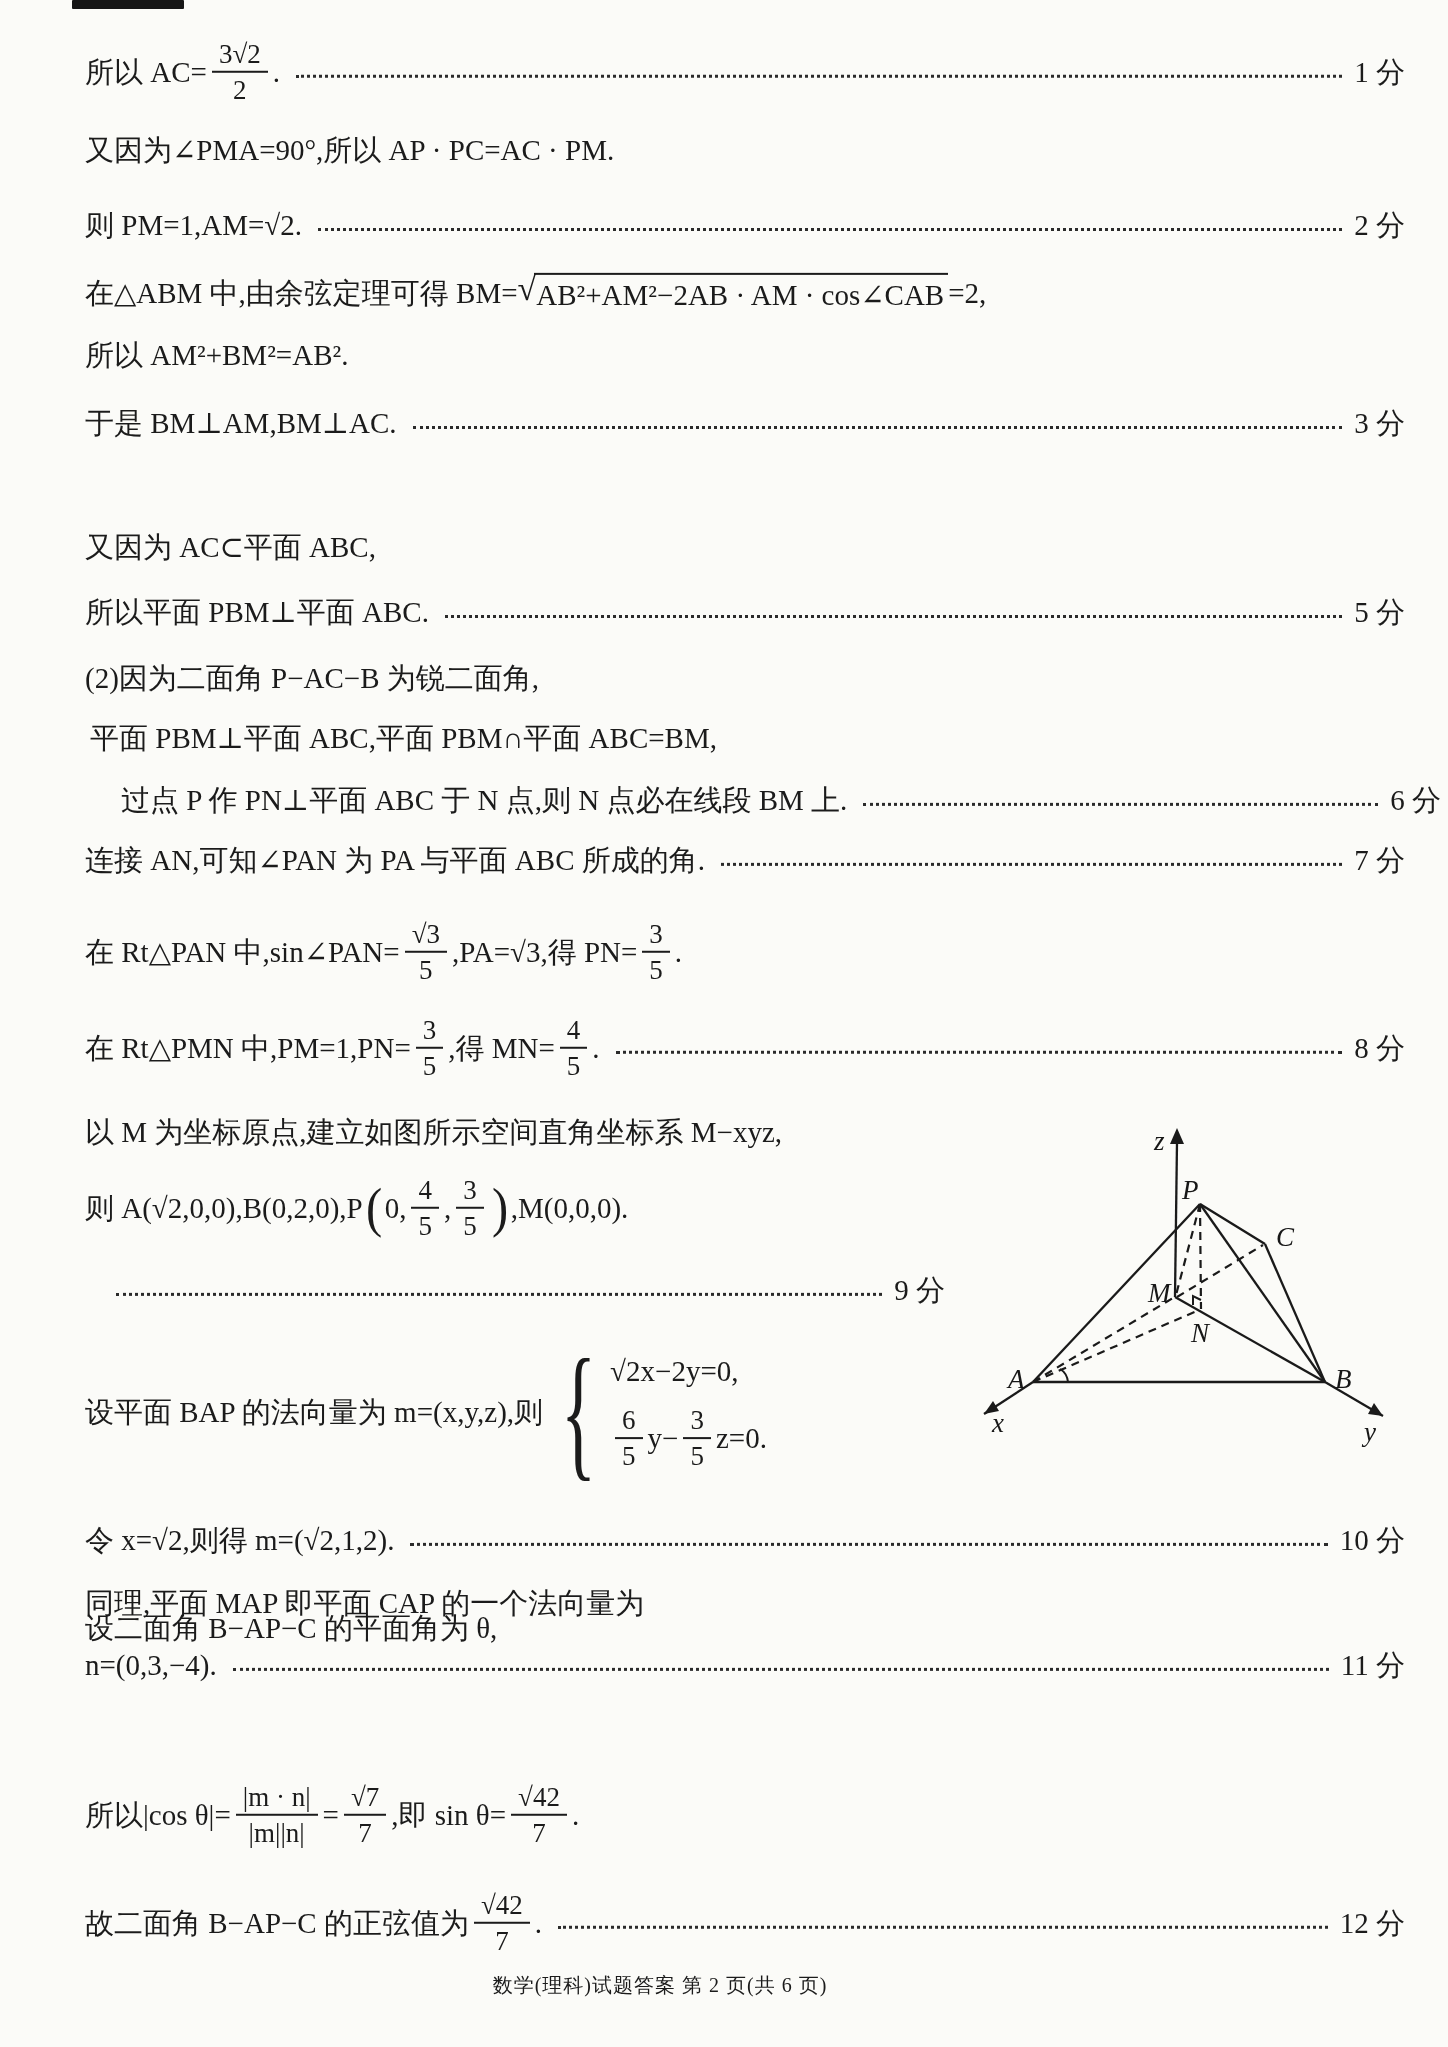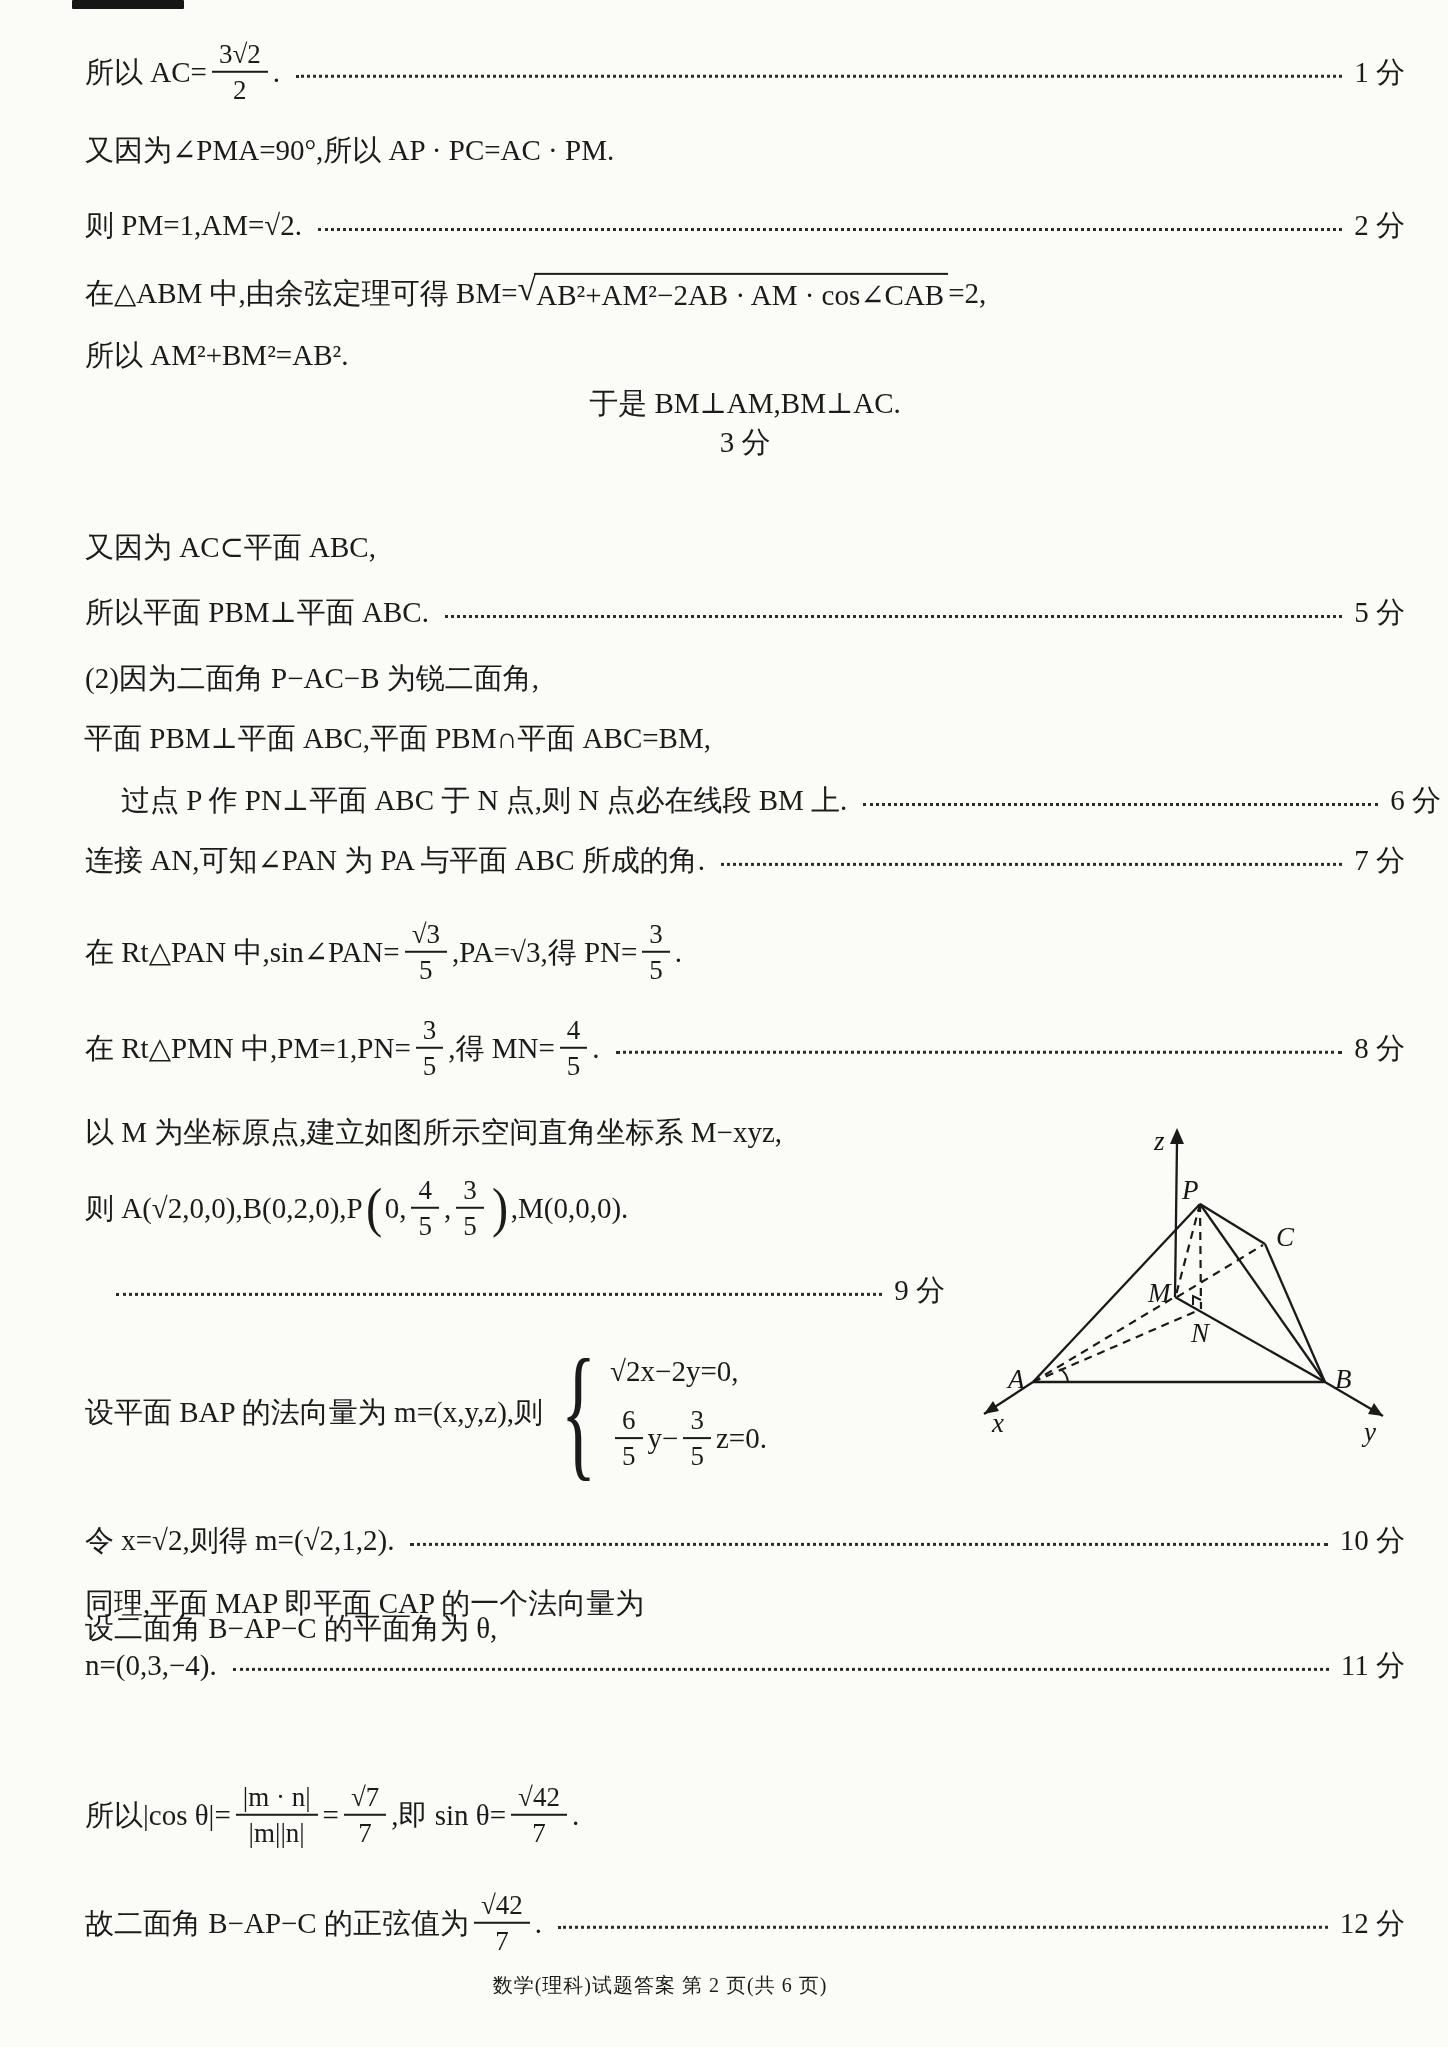--- a/index.html
+++ b/index.html
@@ -114,37 +114,37 @@
       <span class="txt">在△ABM 中,由余弦定理可得 BM=</span>
       <span class="rad">
         <span class="radsign">√</span>
         <span class="vinc">AB²+AM²−2AB · AM · cos∠CAB</span>
       </span>
       <span class="txt">=2,</span>
     </div>
     <div class="line" style="top: 355px; left: 85px;">
       <span class="txt">所以 AM²+BM²=AB².</span>
     </div>
-    <div class="line" style="top: 423px; left: 85px; width: 1320px; flex-direction: column;">
+    <div class="line" style="top: 423px; left: 85px; width: 1320px;">
       <span class="txt">于是 BM⊥AM,BM⊥AC.</span>
       <span class="leader"></span>
       <span class="score">3 分</span>
     </div>
     <div class="line" style="top: 547px; left: 85px;">
       <span class="txt">又因为 AC⊂平面 ABC,</span>
     </div>
     <div class="line" style="top: 612px; left: 85px; width: 1320px;">
       <span class="txt">所以平面 PBM⊥平面 ABC.</span>
       <span class="leader"></span>
       <span class="score">5 分</span>
     </div>
     <div class="line" style="top: 678px; left: 85px;">
       <span class="txt">(2)因为二面角 P−AC−B 为锐二面角,</span>
     </div>
-    <div class="line" style="top: 738px; left: 84px; justify-content: center;">
+    <div class="line" style="top: 738px; left: 90px; justify-content: center;">
       <span class="txt">平面 PBM⊥平面 ABC,平面 PBM∩平面 ABC=BM,</span>
     </div>
     <div class="line" style="top: 800px; left: 85px; width: 1320px; margin-left: 36px;">
       <span class="txt">过点 P 作 PN⊥平面 ABC 于 N 点,则 N 点必在线段 BM 上.</span>
       <span class="leader"></span>
       <span class="score">6 分</span>
     </div>
     <div class="line" style="top: 860px; left: 85px; width: 1320px;">
       <span class="txt">连接 AN,可知∠PAN 为 PA 与平面 ABC 所成的角.</span>
       <span class="leader"></span>

